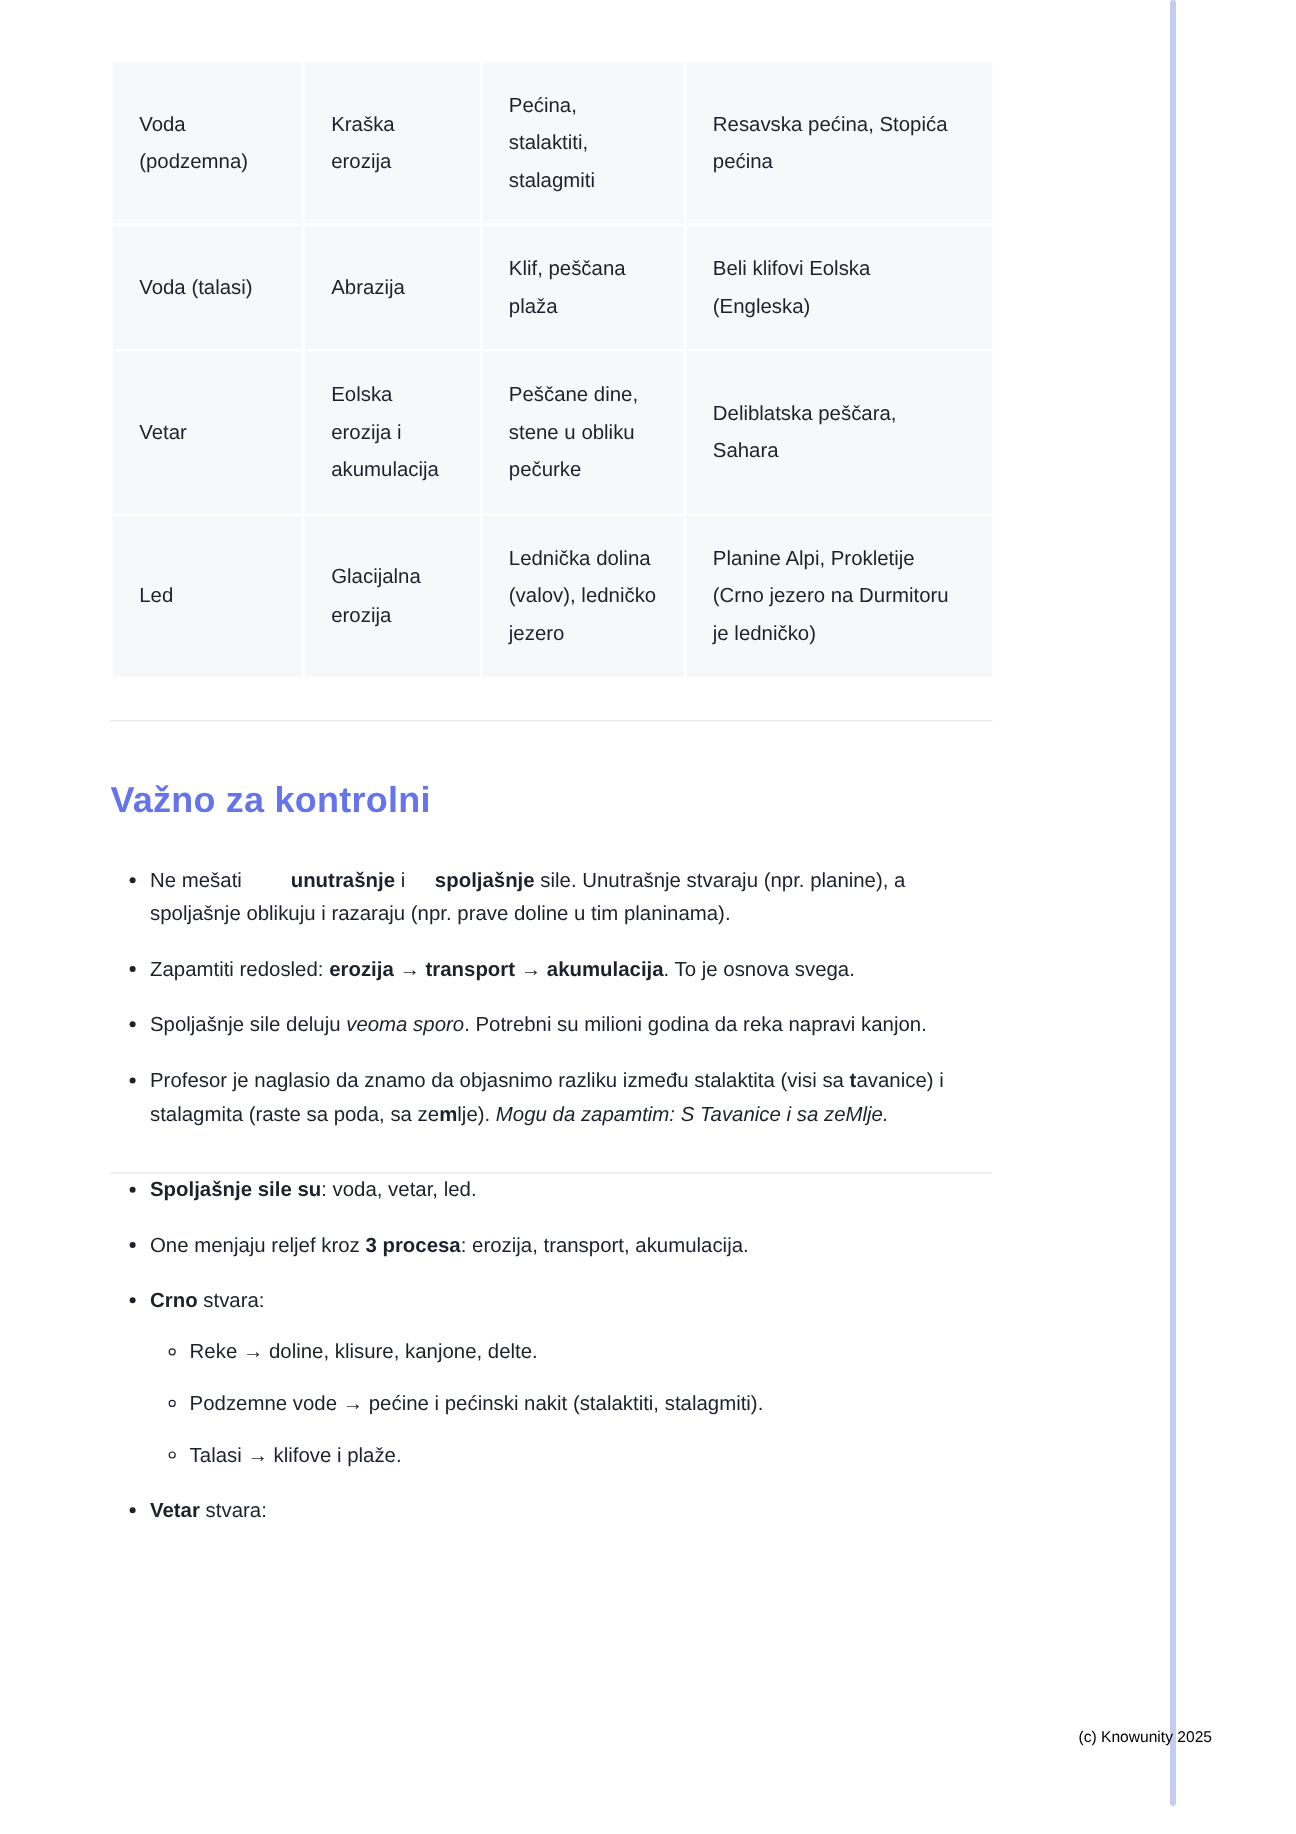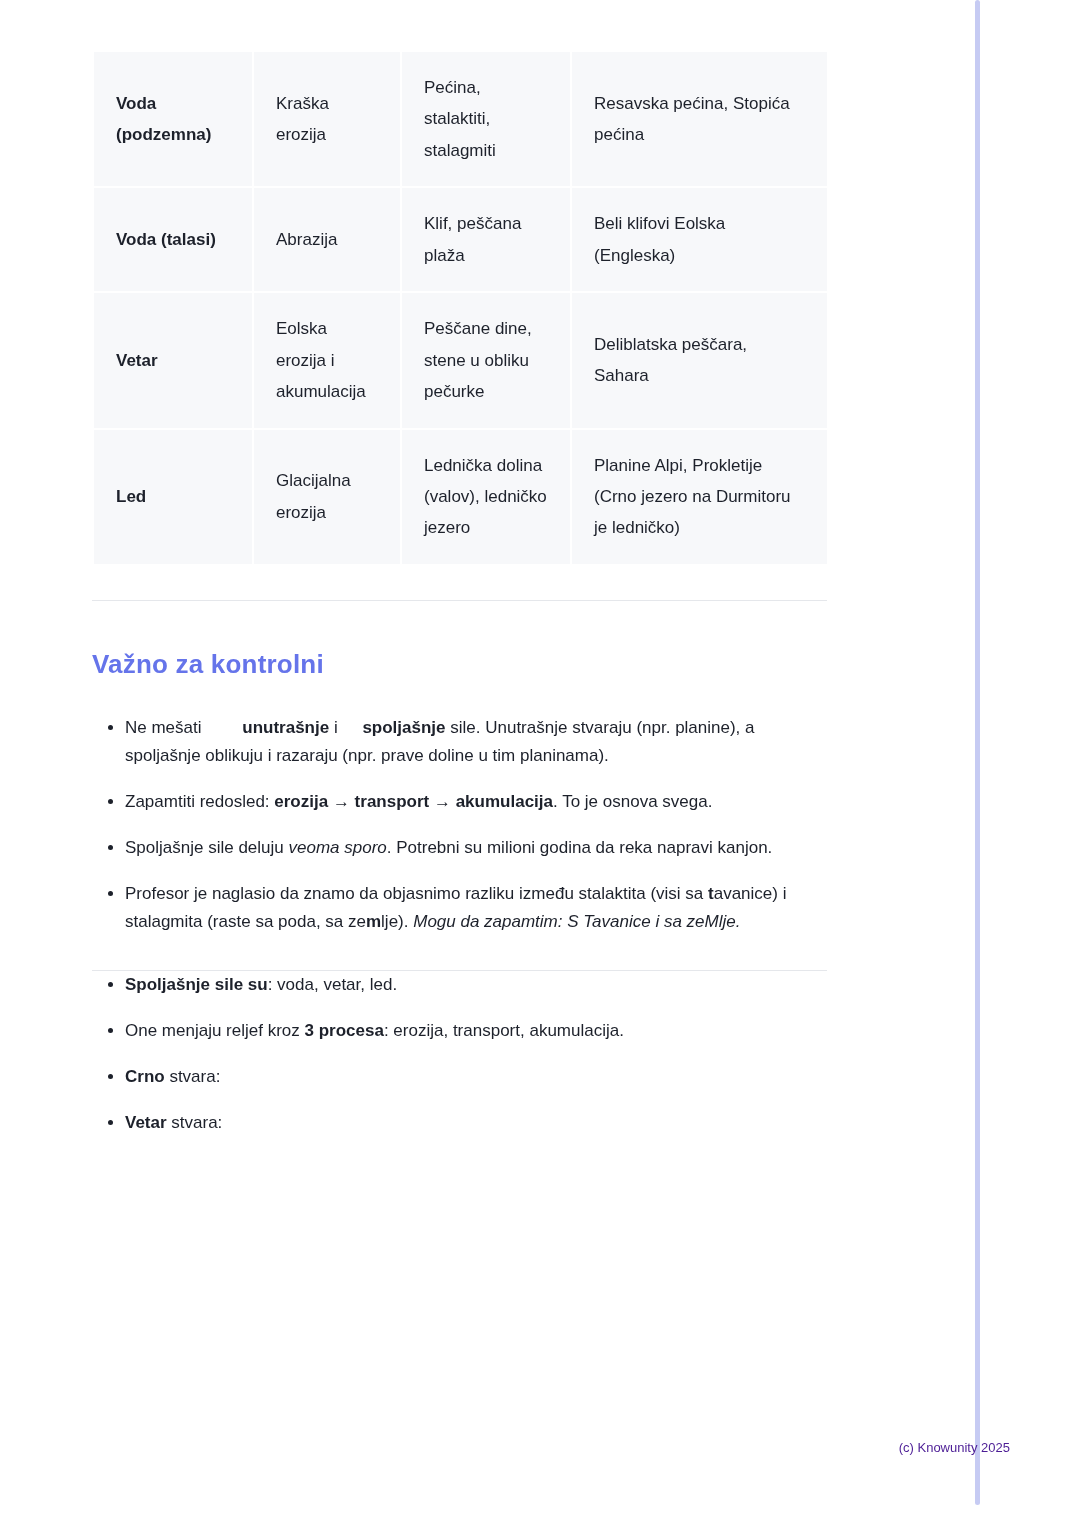--- a/index.html
+++ b/index.html
@@ -27,29 +27,29 @@
     font-size: 17px;
     line-height: 1.85;
   }
   table.forces td {
     background: #f7f8fa;
     border: 2px solid #ffffff;
     padding: 20px 22px;
     vertical-align: middle;
     word-wrap: break-word;
   }
-  table.forces td.force { font-weight: 700; }
+  table.forces td.force { font-weight: 400; }
   hr.divider {
     border: none;
     border-top: 1px solid #e5e7eb;
     margin: 34px 0 0 0;
   }
   h2.section-title {
     color: var(--accent, #6574ea);
-    font-size: 26px;
+    font-size: 30px;
     font-weight: 700;
     margin-top: 42px;
     margin-bottom: 28px;
     letter-spacing: 0.2px;
   }
   ul.bullets {
     list-style: disc;
     padding-left: 33px;
   }
   ul.bullets > li { margin-bottom: 18px; }
@@ -66,21 +66,21 @@
     width: 5px;
     height: 1505px;
     border-radius: 3px;
     background: var(--edge, #c6cbf3);
   }
   .watermark {
     position: absolute;
     right: 70px;
     top: 1440px;
     font-size: 13px;
-    color: #4c1d95;
+    color: #000000;
   }
 </style>
 </head>
 <body>
 
 <div class="content">
 
   <table class="forces">
     <colgroup>
       <col style="width:160px">
@@ -128,20 +128,25 @@
   </ul>
 
   <hr class="divider">
 
 
   <ul class="bullets">
     <li><span style="font-weight: 700; margin-top: 16px;">Spoljašnje sile su</span><span>: voda, vetar, led.</span></li>
     <li><span>One menjaju reljef kroz </span><span style="font-weight: 700;">3 procesa</span><span>: erozija, transport, akumulacija.</span></li>
     <li>
       <span><span style="font-weight: 700;">Crno</span><span> stvara:</span></span>
+      <ul class="subbullets">
+        <li><span>Reke → doline, klisure, kanjone, delte.</span></li>
+        <li><span>Podzemne vode → pećine i pećinski nakit (stalaktiti, stalagmiti).</span></li>
+        <li><span>Talasi → klifove i plaže.</span></li>
+      </ul>
     </li>
     <li><span style="font-weight: 700;">Vetar</span><span> stvara:</span></li>
   </ul>
 
 </div>
 
 <div class="edge-bar"></div>
 
 <div class="watermark">(c) Knowunity 2025</div>
 

